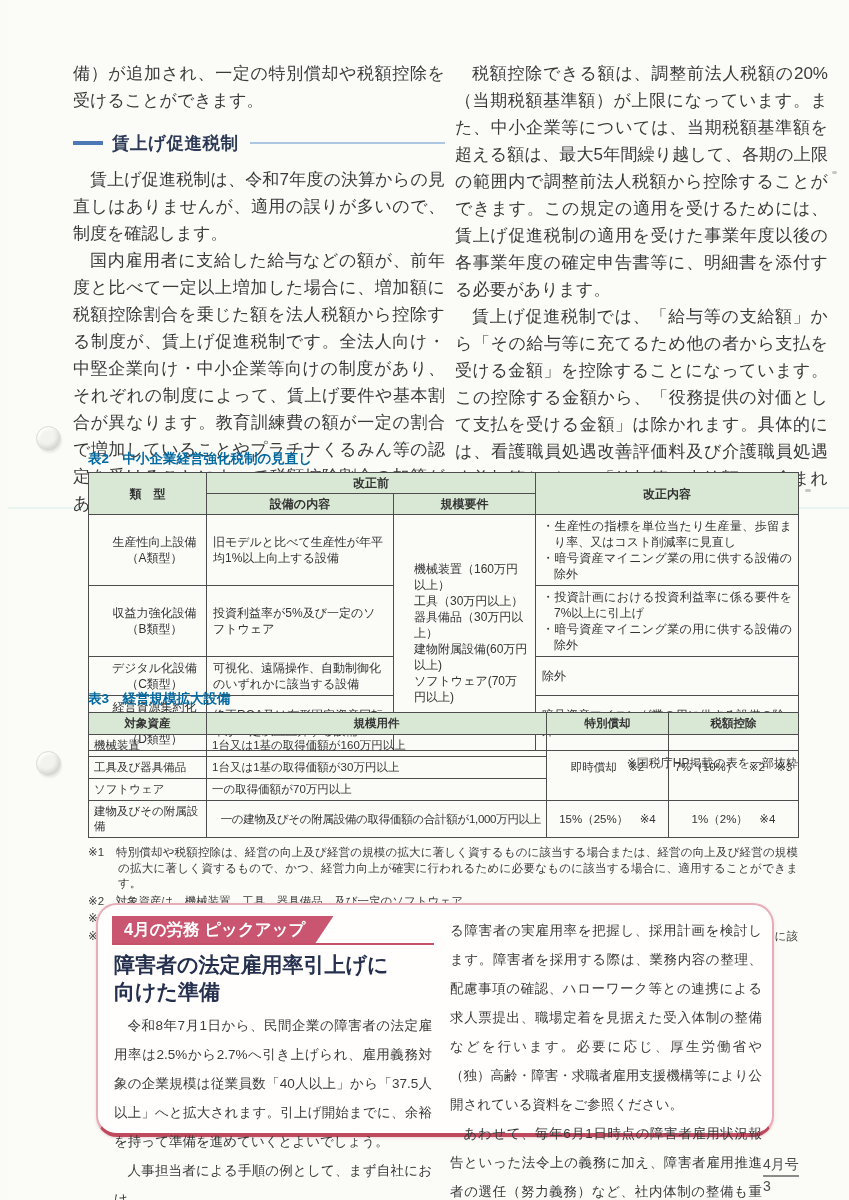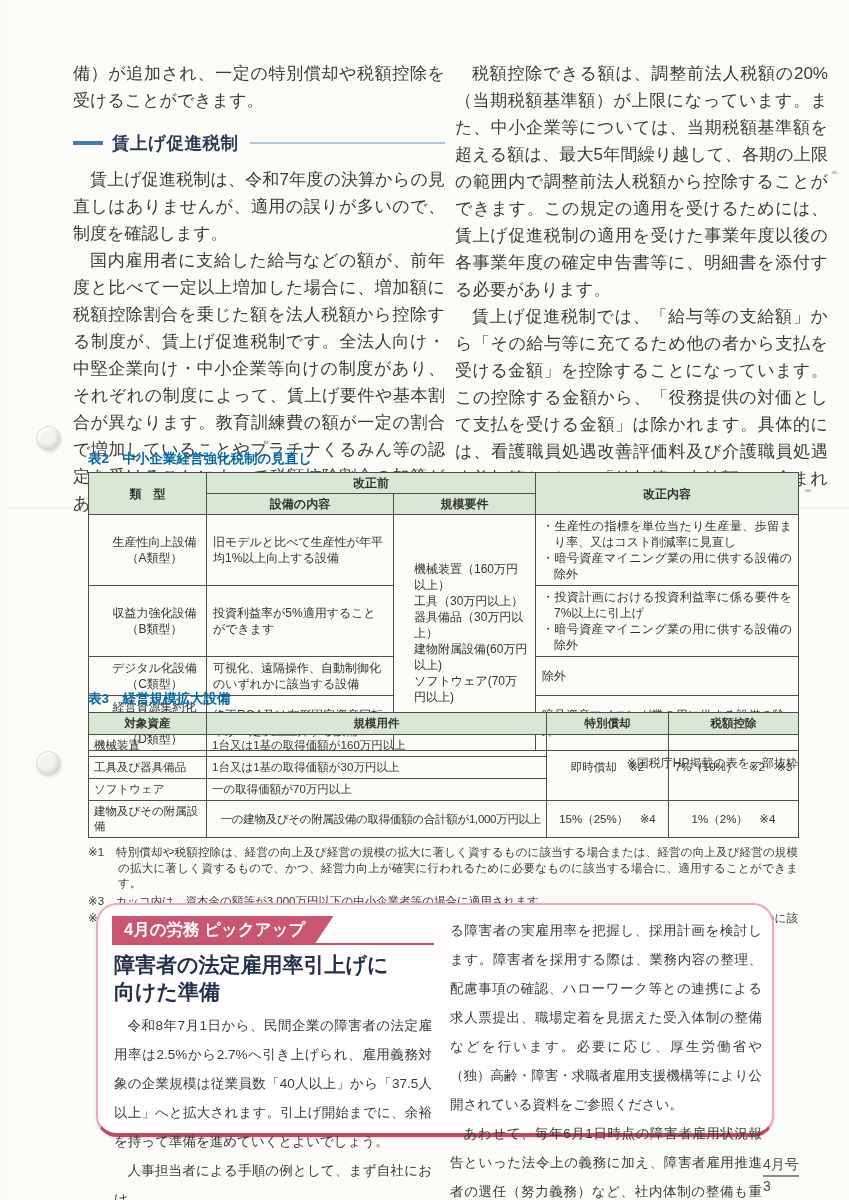--- a/index.html
+++ b/index.html
@@ -110,21 +110,21 @@
 建物附属設備(60万円以上)
 ソフトウェア(70万円以上)</td>
           <td>
             <div class="hang">・生産性の指標を単位当たり生産量、歩留まり率、又はコスト削減率に見直し</div>
             <div class="hang">・暗号資産マイニング業の用に供する設備の除外</div>
           </td>
         </tr>
         <tr>
           <td class="center preline">収益力強化設備
 （B類型）</td>
-          <td>投資利益率が5%適用することができます</td>
+          <td>投資利益率が5%及び一定のソフトウェア</td>
           <td>
             <div class="hang">・投資計画における投資利益率に係る要件を7%以上に引上げ</div>
             <div class="hang">・暗号資産マイニング業の用に供する設備の除外</div>
           </td>
         </tr>
         <tr>
           <td class="center preline">デジタル化設備
 （C類型）</td>
           <td>可視化、遠隔操作、自動制御化のいずれかに該当する設備</td>
           <td>
@@ -179,20 +179,21 @@
         <tr>
           <td>建物及びその附属設備</td>
           <td class="tight">一の建物及びその附属設備の取得価額の合計額が1,000万円以上</td>
           <td class="center">15%（25%）　※4</td>
           <td class="center">1%（2%）　※4</td>
         </tr>
       </tbody>
     </table>
     <div class="notes">
       <div class="note">※1　特別償却や税額控除は、経営の向上及び経営の規模の拡大に著しく資するものに該当する場合または、経営の向上及び経営の規模の拡大に著しく資するもので、かつ、経営力向上が確実に行われるために必要なものに該当する場合に、適用することができます。</div>
+      <div class="note">※2　対象資産は、機械装置、工具、器具備品、及び一定のソフトウェア</div>
       <div class="note">※3　カッコ内は、資本金の額等が3,000万円以下の中小企業者等の場合に適用されます。</div>
       <div class="note">※4　カッコ内は、経営の向上及び経営の規模の拡大に著しく資するもので、かつ、経営力向上が確実に行われるために必要なものに該当する場合に、適用されます。</div>
     </div>
   </div>
 
   <div class="pickup">
     <div class="badge-row">
       <span class="badge">4月の労務 ピックアップ</span>
     </div>
     <div class="box-title">障害者の法定雇用率引上げに

